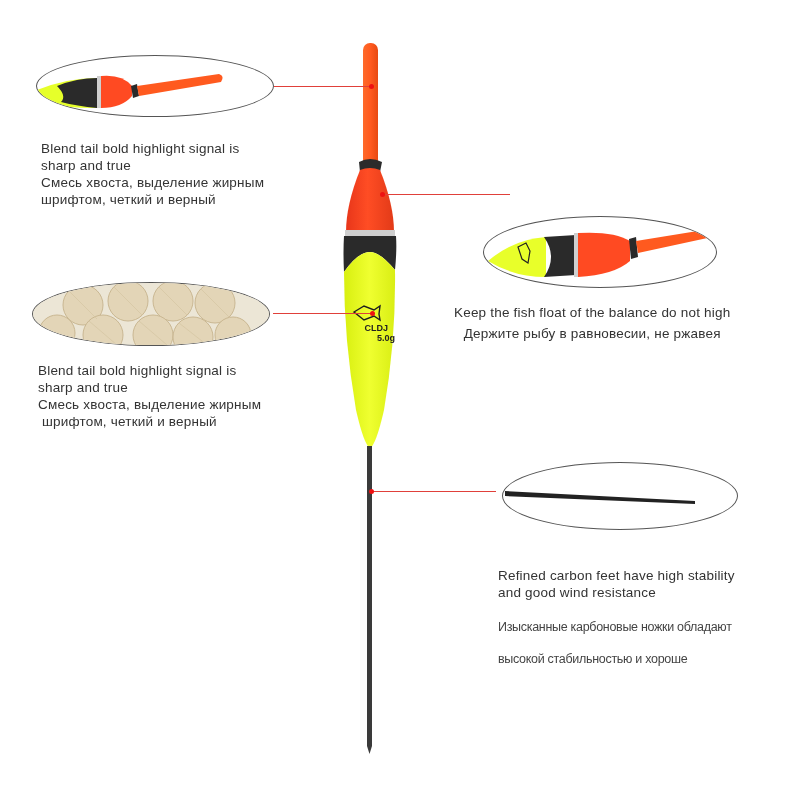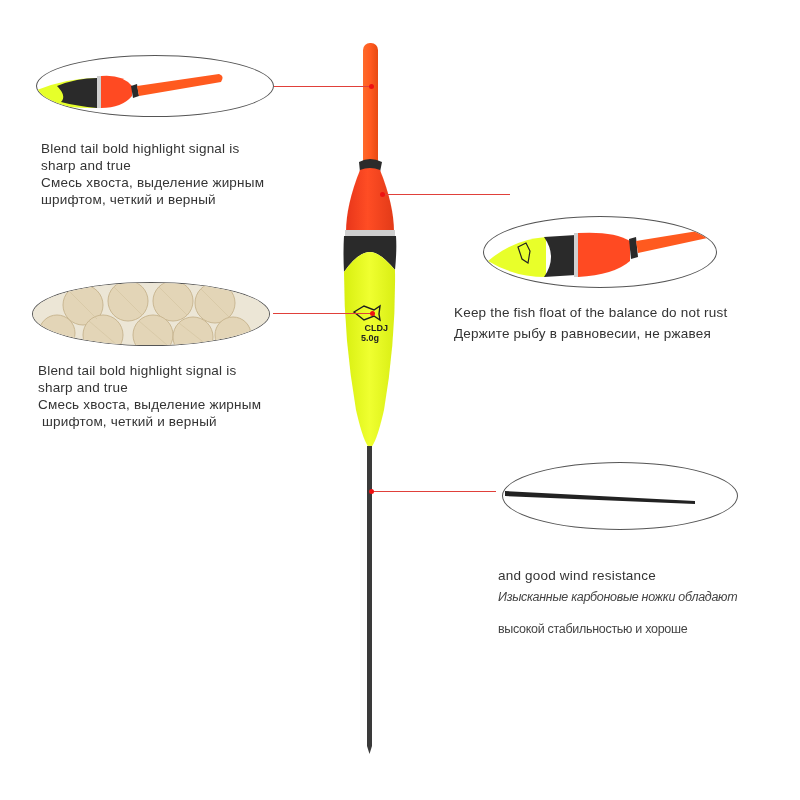--- a/index.html
+++ b/index.html
@@ -47,21 +47,21 @@
     <path d="M14 196 L66 196 Q67 210 65 230 Q50 212 40 212 Q28 212 14 232 Q13 212 14 196 Z" fill="#2a2a2a"></path>
 
     <path d="M14 232 Q28 212 40 212 Q50 212 65 230 Q66 300 54 370 Q46 405 40 408 Q34 405 26 370 Q14 300 14 232 Z" fill="url(#yelG)"></path>
 
     <path d="M24 272 L34 266 L44 270 L50 266 L49 274 L50 280 L44 276 L34 280 Z" fill="none" stroke="#1e1e1e" stroke-width="1.4"></path>
 
     <rect x="37" y="406" width="5" height="300" fill="#3a3a3a"></rect>
     <path d="M37 706 L42 706 L39.5 714 Z" fill="#3a3a3a"></path>
   </svg>
   <div class="abs" style="left:22px;top:283px;font-size:9px;font-weight:bold;color:#222;width:36px;text-align:right;">CLDJ</div>
-  <div class="abs" style="left:22px;top:293px;font-size:9px;font-weight:bold;color:#222;width:36px;text-align:center;">5.0g</div>
+  <div class="abs" style="left:38px;top:293px;font-size:9px;font-weight:bold;color:#222;width:36px;text-align:center;">5.0g</div>
 </div>
 
 <div class="ellipse" style="left:36px;top:55px;width:236px;height:60px;">
   <svg width="236" height="60" viewBox="0 0 236 60">
     <path d="M0 34 Q30 22 60 22 L60 52 Q25 52 0 46 Z" fill="#e6ff2a"></path>
     <path d="M20 30 Q40 22 60 22 L60 52 Q40 50 24 46 Q30 40 20 30 Z" fill="#2a2a2a"></path>
     <rect x="60" y="20" width="4" height="32" fill="#cfcfcf"></rect>
     <path d="M64 20 Q85 18 95 30 L95 40 Q85 52 64 52 Z" fill="#ff4a22"></path>
     <path d="M94 30 L100 28 L102 40 L96 42 Z" fill="#2a2a2a"></path>
     <path d="M100 30 L182 18 Q188 20 184 26 L102 40 Z" fill="#ff5a1f"></path>
@@ -86,22 +86,22 @@
     <path d="M60 20 L92 18 L92 58 L60 60 Q74 40 60 20 Z" fill="#2a2a2a"></path>
     <rect x="90" y="16" width="4" height="44" fill="#cfcfcf"></rect>
     <path d="M94 16 Q130 14 146 24 L146 44 Q130 58 94 60 Z" fill="#ff4a22"></path>
     <path d="M145 22 L152 20 L154 40 L147 42 Z" fill="#2a2a2a"></path>
     <path d="M152 24 L226 12 L228 20 L154 36 Z" fill="#ff5a1f"></path>
     <path d="M34 30 L42 26 L46 34 L44 46 L38 42 Z" fill="none" stroke="#222" stroke-width="1.2"></path>
   </svg>
 </div>
 
 <div class="cap" style="left:454px;top:304px;">
-  <div>Keep the fish float of the balance do not rust</div>
-  <div style="margin-top:4px;">Держите рыбу в равновесии, не ржавея</div>
+  <div>Keep the fish float of the balance do not high</div>
+  <div style="margin-top:4px;text-align:center;">Держите рыбу в равновесии, не ржавея</div>
 </div>
 
 <div class="ellipse" style="left:32px;top:282px;width:236px;height:62px;background:#f3efe4;">
   <svg width="236" height="62" viewBox="0 0 236 62">
     <rect width="236" height="62" fill="#ece6d6"></rect>
     <g fill="#e3d5b7" stroke="#c9b792" stroke-width="1">
       <circle cx="50" cy="22" r="20"></circle>
       <circle cx="95" cy="18" r="20"></circle>
       <circle cx="140" cy="18" r="20"></circle>
       <circle cx="182" cy="20" r="20"></circle>
@@ -135,16 +135,17 @@
 <div class="leader" style="left:371px;top:491px;width:125px;"></div>
 <div class="dot" style="left:369px;top:489px;"></div>
 
 <div class="ellipse" style="left:502px;top:462px;width:234px;height:66px;">
   <svg width="234" height="66" viewBox="0 0 234 66">
     <path d="M2 28 L192 38 L192 41 L2 33 Z" fill="#222"></path>
   </svg>
 </div>
 
 <div class="cap" style="left:498px;top:567px;">
+  <div>Refined carbon feet have high stability</div>
   <div>and good wind resistance</div>
-  <div class="ru-small" style="margin-top:5px;font-style:italic;">Изысканные карбоновые ножки обладают</div>
+  <div class="ru-small" style="margin-top:18px;">Изысканные карбоновые ножки обладают</div>
   <div class="ru-small" style="margin-top:15px;">высокой стабильностью и хороше</div>
 </div>
 
 </body></html>

